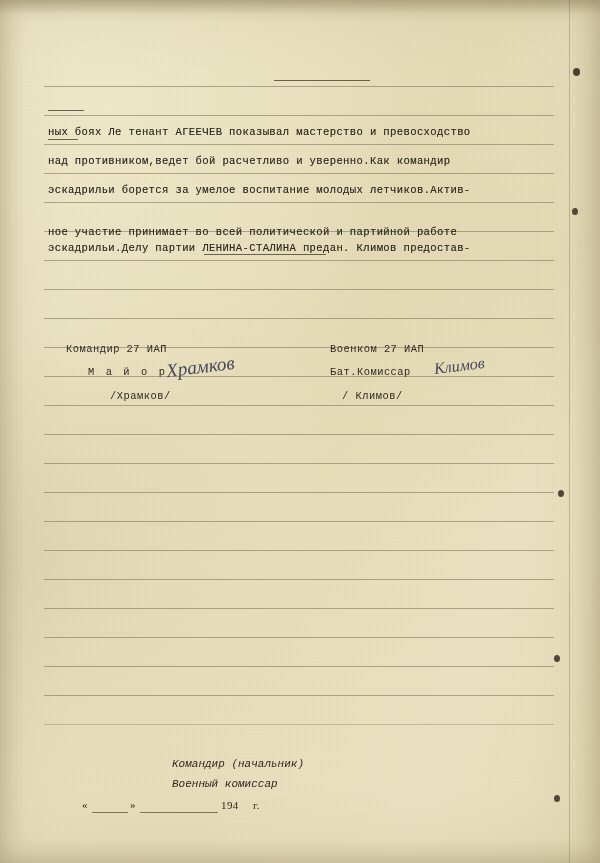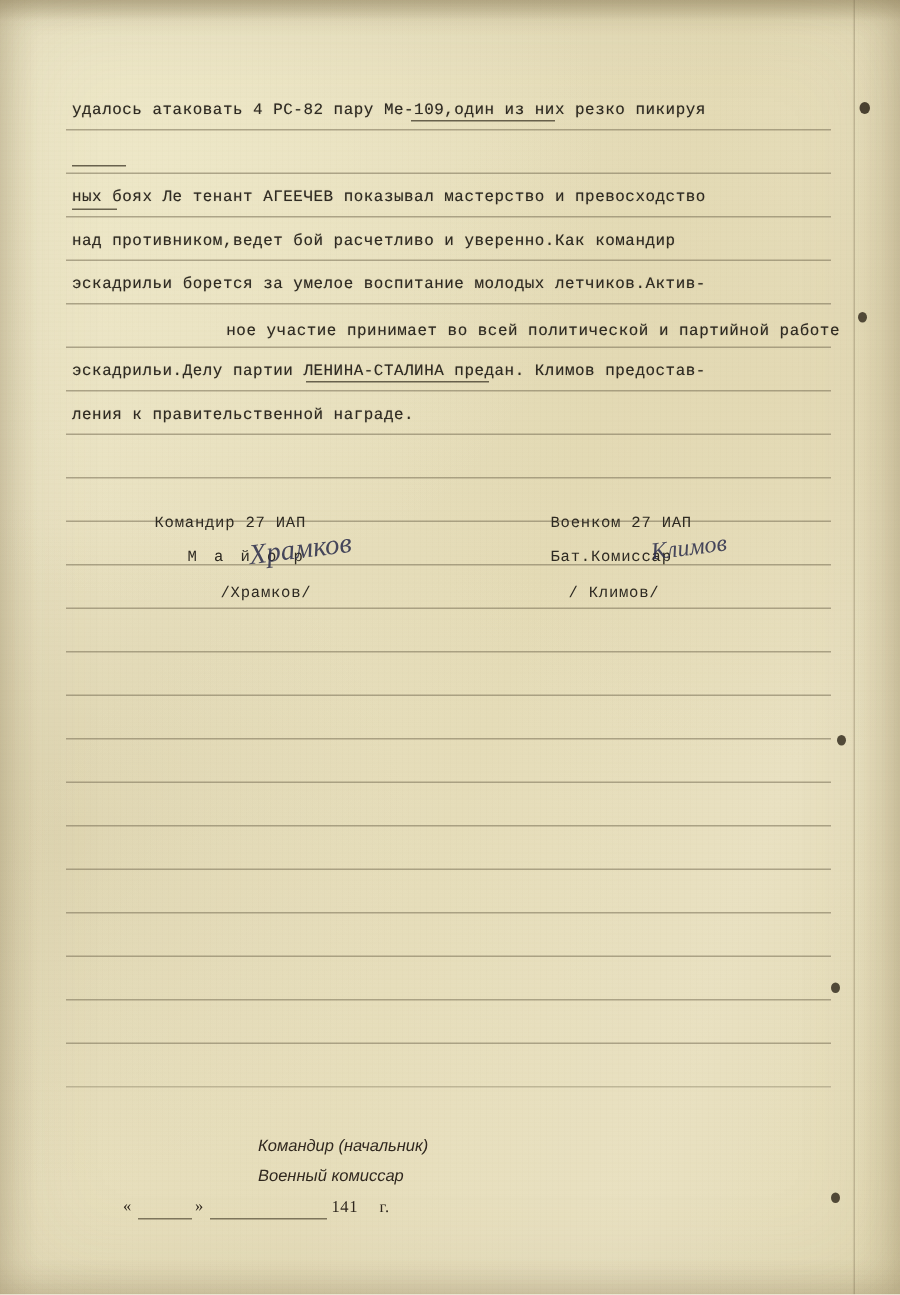--- a/index.html
+++ b/index.html
@@ -73,28 +73,27 @@
   }
 
   
   .sigtext {
     position: absolute;
     font-family: "Liberation Mono", "DejaVu Sans Mono", monospace;
     font-size: 10.4px;
     letter-spacing: 0.5px;
     color: #2e2a22;
     white-space: nowrap;
-    margin-left: 37px;
   }
   .sigtext.spaced { letter-spacing: 2.6px; }
 
   
   .footer-line {
     position: absolute;
-    font-family: Liberation Sans, sans-serif;
+    font-family: Liberation Mono, monospace;
     font-style: italic;
     font-size: 11px;
     color: #30281f;
     white-space: nowrap;
   }
   .footer-date {
     position: absolute;
     font-family: "Liberation Serif", "DejaVu Serif", serif;
     font-size: 11px;
     color: #30281f;
@@ -187,27 +186,25 @@
   <div class="rule" style="top:492px;"></div>
   <div class="rule" style="top:521px;"></div>
   <div class="rule" style="top:550px;"></div>
   <div class="rule" style="top:579px;"></div>
   <div class="rule" style="top:608px;"></div>
   <div class="rule" style="top:637px;"></div>
   <div class="rule" style="top:666px;"></div>
   <div class="rule" style="top:695px;"></div>
   <div class="rule faint" style="top:724px;"></div>
 
-  <div class="typed" style="top:68px;">удалось атаковать 4 РС-82 пару Ме-109,один из них резко пикируя</div>
   <div class="typed" style="top:155px;">над противником,ведет бой расчетливо и уверенно.Как командир</div>
   <div class="typed" style="top:126px;">ных боях Ле тенант АГЕЕЧЕВ показывал мастерство и превосходство</div>
   <div class="typed" style="top:184px;">эскадрильи борется за умелое воспитание молодых летчиков.Актив-</div>
-  <div class="typed" style="top:215px;text-align:right;">ное участие принимает во всей политической и партийной работе</div>
+  <div class="typed" style="top:226px;">ное участие принимает во всей политической и партийной работе</div>
   <div class="typed" style="top:242px;">эскадрильи.Делу партии ЛЕНИНА-СТАЛИНА предан. Климов предостав-</div>
-  <div class="typed" style="top:271px;">ления к правительственной награде.</div>
 
   <div class="word-underline" style="left:274px; top:80px; width:96px;"></div>
   <div class="word-underline" style="left:48px; top:110px; width:36px;"></div>
   <div class="word-underline" style="left:48px; top:139px; width:30px;"></div>
   <div class="word-underline" style="left:204px; top:254px; width:122px;"></div>
 
   <div class="sigtext" style="left:66px; top:343px;">Командир 27 ИАП</div>
   <div class="sigtext spaced" style="left:88px; top:366px;">М а й о р</div>
   <div class="sigtext" style="left:110px; top:390px;">/Храмков/</div>
   <div class="handwriting" style="left:166px; top:356px; font-size:19px;">Храмков</div>
@@ -217,21 +214,21 @@
   <div class="sigtext" style="left:342px; top:390px;">/ Климов/</div>
   <div class="handwriting" style="left:434px; top:357px; font-size:16px;">Климов</div>
 
   <div class="footer-line" style="left:172px; top:758px;">Командир (начальник)</div>
   <div class="footer-line" style="left:172px; top:778px;">Военный комиссар</div>
 
   <div class="footer-date" style="left:82px; top:798px;">«</div>
   <div class="date-underline" style="left:92px; top:812px; width:36px;"></div>
   <div class="footer-date" style="left:130px; top:798px;">»</div>
   <div class="date-underline" style="left:140px; top:812px; width:78px;"></div>
-  <div class="footer-date" style="left:221px; top:799px;">141</div>
+  <div class="footer-date" style="left:221px; top:799px;">194</div>
   <div class="footer-date" style="left:253px; top:799px;">г.</div>
 
   <div class="holemark" style="right:20px; top:68px; width:7px; height:8px;"></div>
   <div class="holemark small" style="right:22px; top:208px; width:6px; height:7px;"></div>
   <div class="holemark small" style="right:36px; top:490px; width:6px; height:7px;"></div>
   <div class="holemark small" style="right:40px; top:655px; width:6px; height:7px;"></div>
   <div class="holemark small" style="right:40px; top:795px; width:6px; height:7px;"></div>
 
   <div id="vignette"></div>
 </div>

